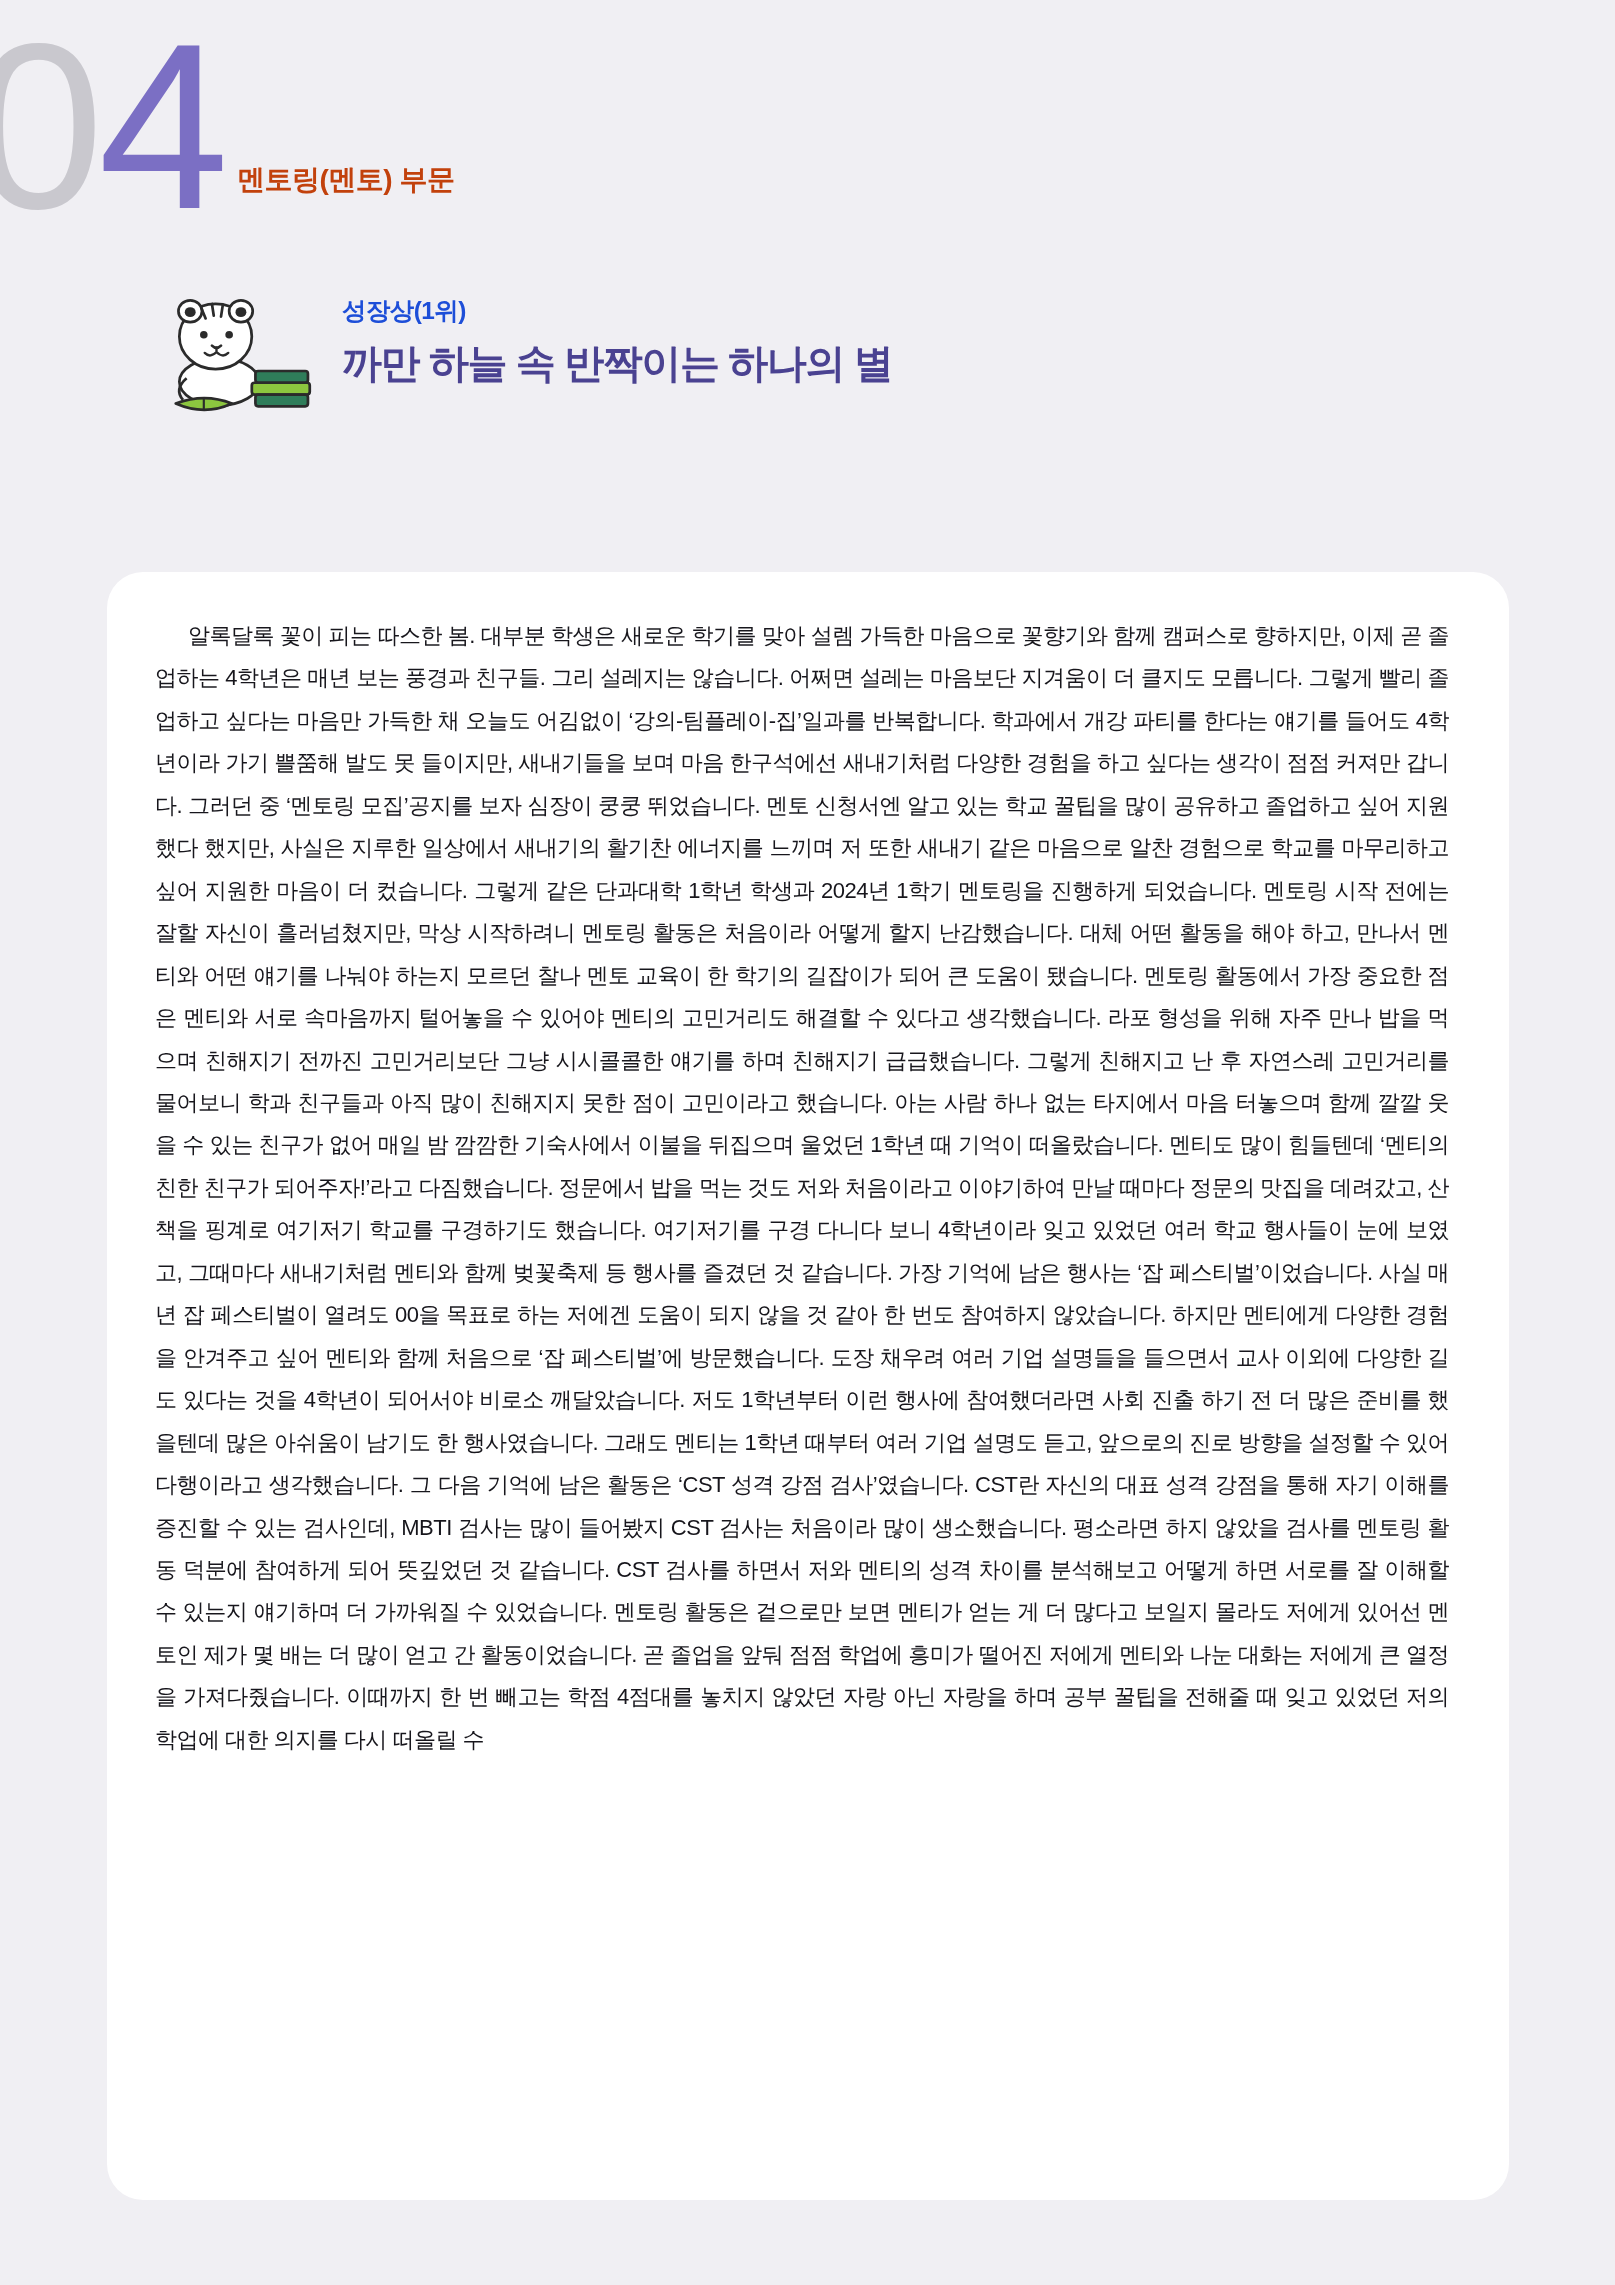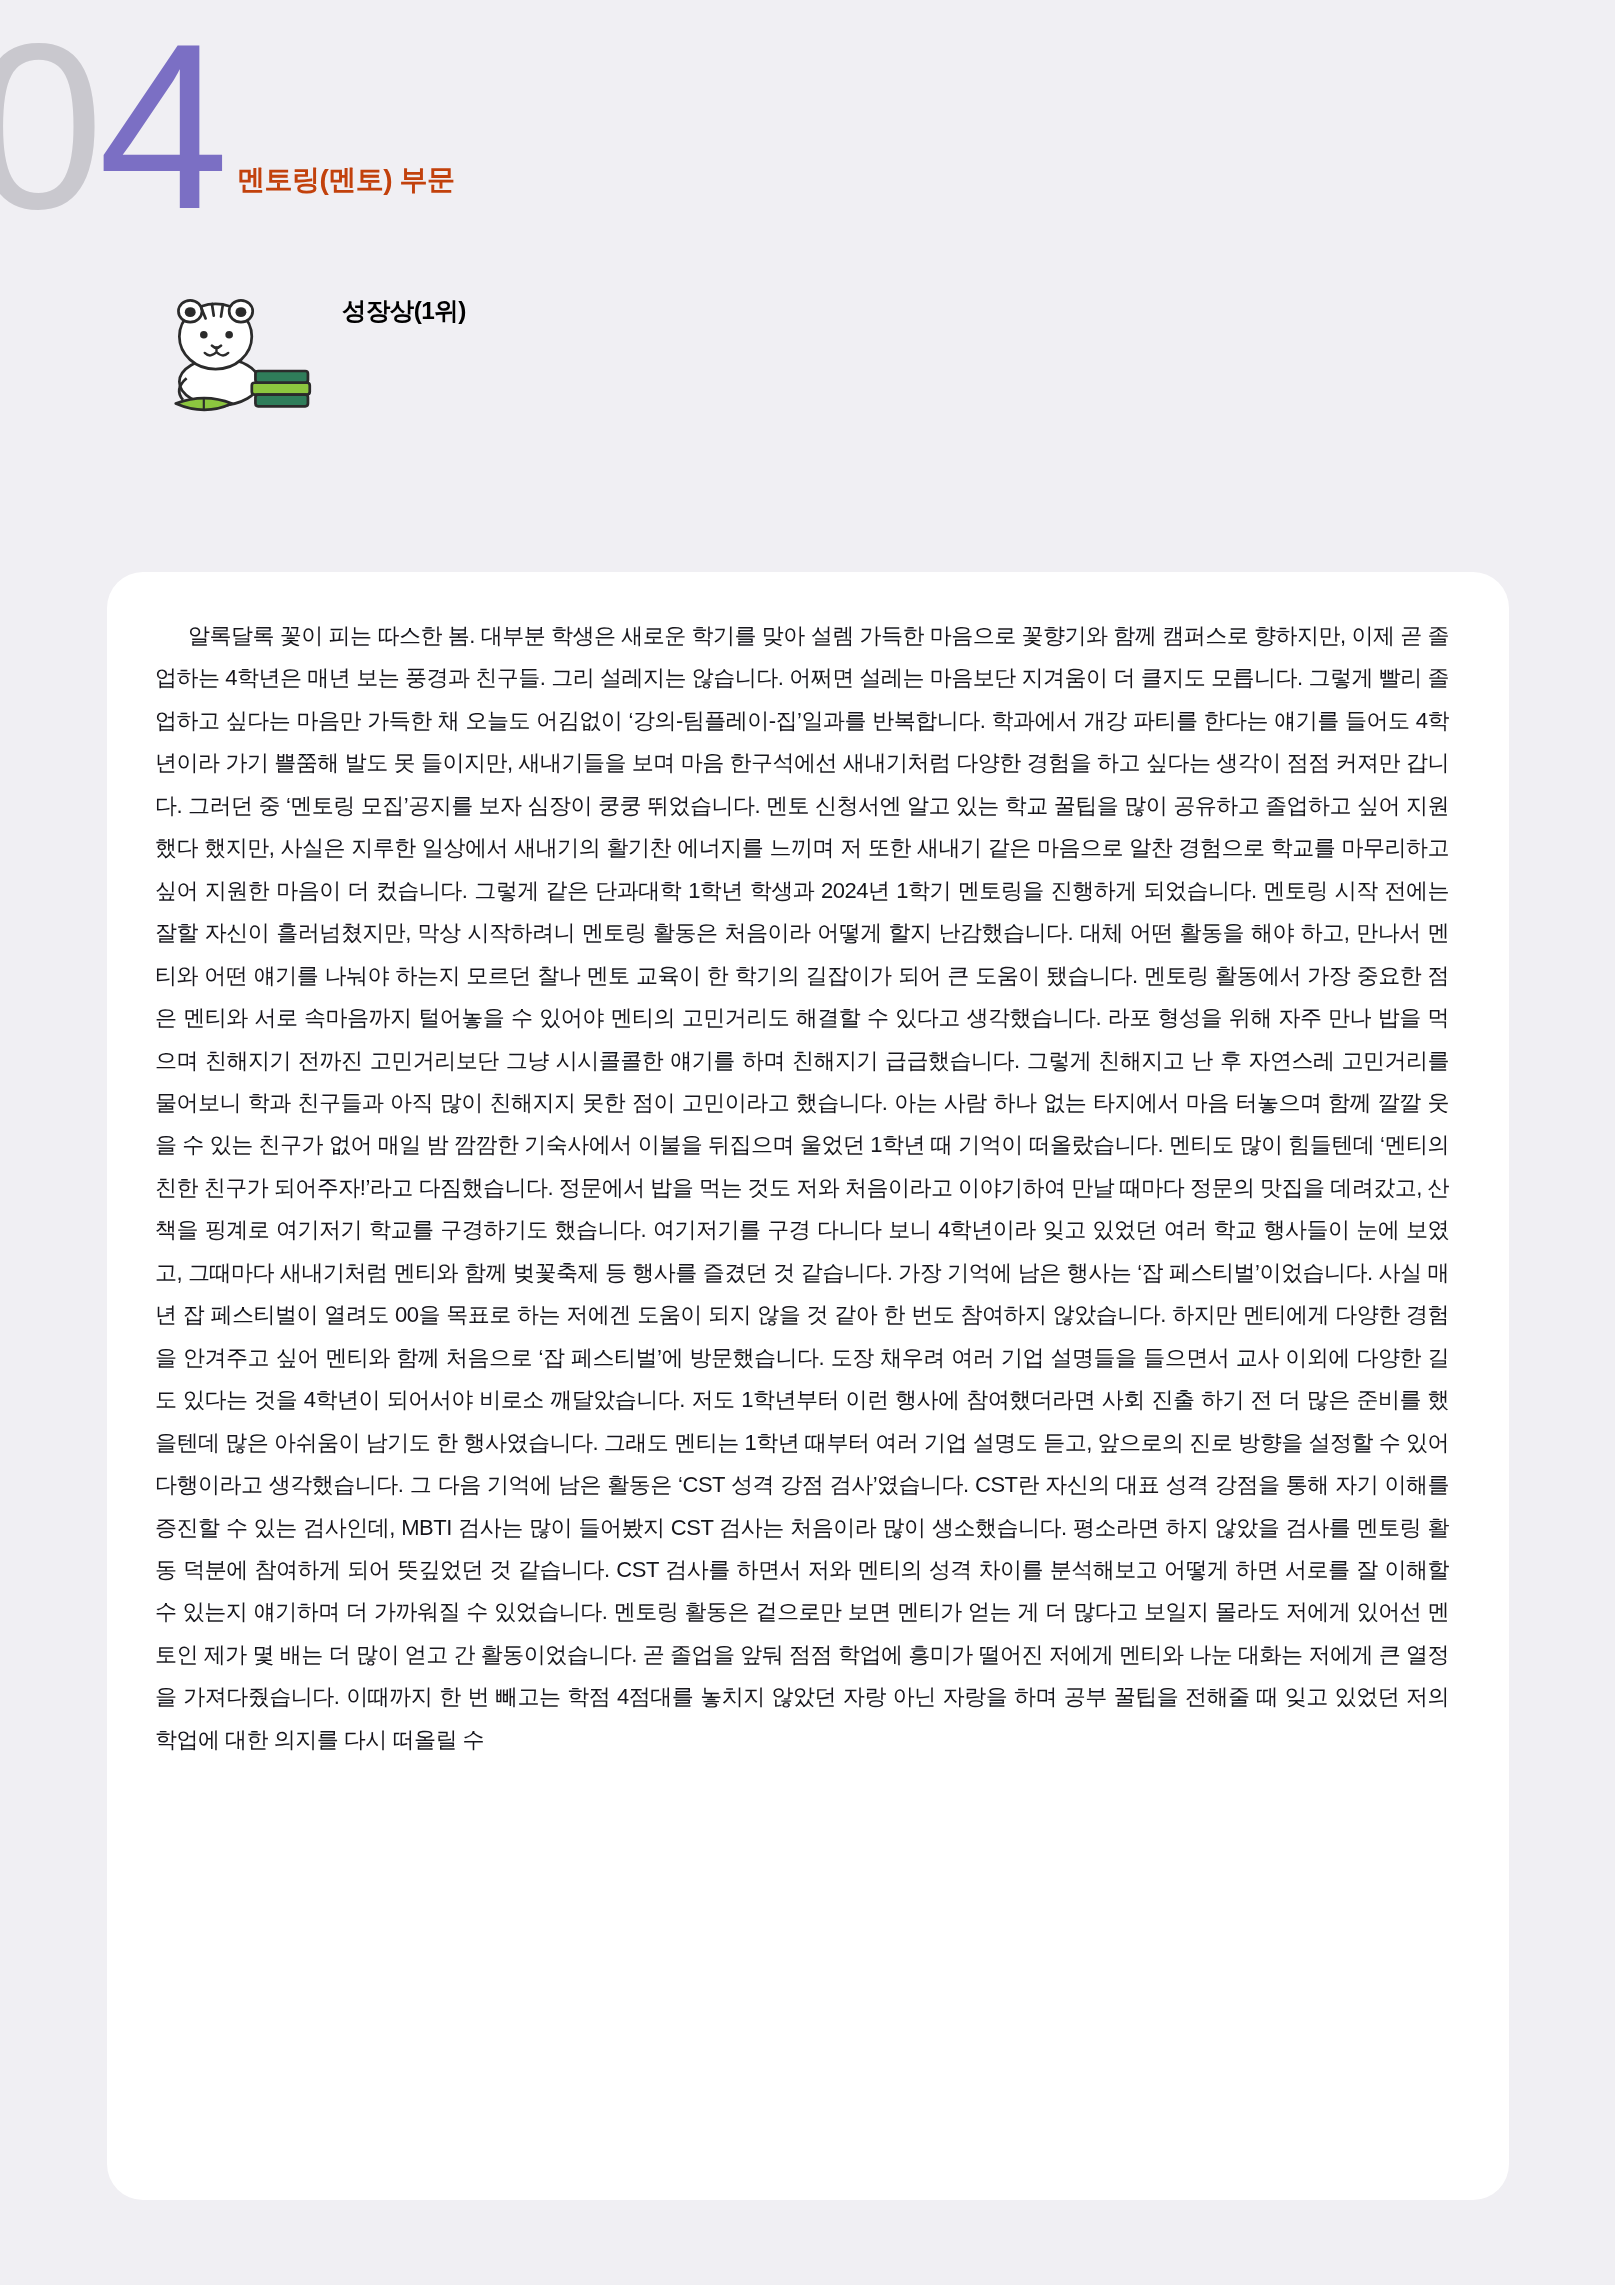--- a/index.html
+++ b/index.html
@@ -54,21 +54,21 @@
     top: 12.7px;
     width: 163px;
     height: 145px;
   }
   .award-rank {
     position: absolute;
     left: 342px;
     top: 23.5px;
     font-size: 24.4px;
     font-weight: 700;
-    color: #000000;
+    color: #1d4ed8;
     letter-spacing: -0.5px;
   }
   .award-title {
     position: absolute;
     left: 342px;
     top: 65px;
     font-size: 40px;
     font-weight: 700;
     color: #4a4291;
     letter-spacing: -1.4px;
@@ -134,18 +134,19 @@
 
       <rect x="112" y="96" width="58" height="13" rx="3" fill="#2f7d5a" stroke="#2b2b2b" stroke-width="3"></rect>
       <rect x="108" y="109" width="64" height="13" rx="3" fill="#8cc63f" stroke="#2b2b2b" stroke-width="3"></rect>
       <rect x="112" y="122" width="58" height="13" rx="3" fill="#2f7d5a" stroke="#2b2b2b" stroke-width="3"></rect>
 
       <path d="M24 132 q32 -12 62 0 q-30 14 -62 0 z" fill="#8cc63f" stroke="#2b2b2b" stroke-width="3" stroke-linejoin="round"></path>
       <path d="M55 127 v12" stroke="#2b2b2b" stroke-width="2.4"></path>
     </svg>
   </div>
   <div class="award-rank">성장상(1위)</div>
+  <div class="award-title">까만 하늘 속 반짝이는 하나의 별</div>
 </div>
 
 <div class="body-card">
   <p class="body-text">알록달록 꽃이 피는 따스한 봄. 대부분 학생은 새로운 학기를 맞아 설렘 가득한 마음으로 꽃향기와 함께 캠퍼스로 향하지만, 이제 곧 졸업하는 4학년은 매년 보는 풍경과 친구들. 그리 설레지는 않습니다. 어쩌면 설레는 마음보단 지겨움이 더 클지도 모릅니다. 그렇게 빨리 졸업하고 싶다는 마음만 가득한 채 오늘도 어김없이 ‘강의-팀플레이-집’일과를 반복합니다. 학과에서 개강 파티를 한다는 얘기를 들어도 4학년이라 가기 쁠쭘해 발도 못 들이지만, 새내기들을 보며 마음 한구석에선 새내기처럼 다양한 경험을 하고 싶다는 생각이 점점 커져만 갑니다. 그러던 중 ‘멘토링 모집’공지를 보자 심장이 쿵쿵 뛰었습니다. 멘토 신청서엔 알고 있는 학교 꿀팁을 많이 공유하고 졸업하고 싶어 지원했다 했지만, 사실은 지루한 일상에서 새내기의 활기찬 에너지를 느끼며 저 또한 새내기 같은 마음으로 알찬 경험으로 학교를 마무리하고 싶어 지원한 마음이 더 컸습니다. 그렇게 같은 단과대학 1학년 학생과 2024년 1학기 멘토링을 진행하게 되었습니다. 멘토링 시작 전에는 잘할 자신이 흘러넘쳤지만, 막상 시작하려니 멘토링 활동은 처음이라 어떻게 할지 난감했습니다. 대체 어떤 활동을 해야 하고, 만나서 멘티와 어떤 얘기를 나눠야 하는지 모르던 찰나 멘토 교육이 한 학기의 길잡이가 되어 큰 도움이 됐습니다. 멘토링 활동에서 가장 중요한 점은 멘티와 서로 속마음까지 털어놓을 수 있어야 멘티의 고민거리도 해결할 수 있다고 생각했습니다. 라포 형성을 위해 자주 만나 밥을 먹으며 친해지기 전까진 고민거리보단 그냥 시시콜콜한 얘기를 하며 친해지기 급급했습니다. 그렇게 친해지고 난 후 자연스레 고민거리를 물어보니 학과 친구들과 아직 많이 친해지지 못한 점이 고민이라고 했습니다. 아는 사람 하나 없는 타지에서 마음 터놓으며 함께 깔깔 웃을 수 있는 친구가 없어 매일 밤 깜깜한 기숙사에서 이불을 뒤집으며 울었던 1학년 때 기억이 떠올랐습니다. 멘티도 많이 힘들텐데 ‘멘티의 친한 친구가 되어주자!’라고 다짐했습니다. 정문에서 밥을 먹는 것도 저와 처음이라고 이야기하여 만날 때마다 정문의 맛집을 데려갔고, 산책을 핑계로 여기저기 학교를 구경하기도 했습니다. 여기저기를 구경 다니다 보니 4학년이라 잊고 있었던 여러 학교 행사들이 눈에 보였고, 그때마다 새내기처럼 멘티와 함께 벚꽃축제 등 행사를 즐겼던 것 같습니다. 가장 기억에 남은 행사는 ‘잡 페스티벌’이었습니다. 사실 매년 잡 페스티벌이 열려도 00을 목표로 하는 저에겐 도움이 되지 않을 것 같아 한 번도 참여하지 않았습니다. 하지만 멘티에게 다양한 경험을 안겨주고 싶어 멘티와 함께 처음으로 ‘잡 페스티벌’에 방문했습니다. 도장 채우려 여러 기업 설명들을 들으면서 교사 이외에 다양한 길도 있다는 것을 4학년이 되어서야 비로소 깨달았습니다. 저도 1학년부터 이런 행사에 참여했더라면 사회 진출 하기 전 더 많은 준비를 했을텐데 많은 아쉬움이 남기도 한 행사였습니다. 그래도 멘티는 1학년 때부터 여러 기업 설명도 듣고, 앞으로의 진로 방향을 설정할 수 있어 다행이라고 생각했습니다. 그 다음 기억에 남은 활동은 ‘CST 성격 강점 검사’였습니다. CST란 자신의 대표 성격 강점을 통해 자기 이해를 증진할 수 있는 검사인데, MBTI 검사는 많이 들어봤지 CST 검사는 처음이라 많이 생소했습니다. 평소라면 하지 않았을 검사를 멘토링 활동 덕분에 참여하게 되어 뜻깊었던 것 같습니다. CST 검사를 하면서 저와 멘티의 성격 차이를 분석해보고 어떻게 하면 서로를 잘 이해할 수 있는지 얘기하며 더 가까워질 수 있었습니다. 멘토링 활동은 겉으로만 보면 멘티가 얻는 게 더 많다고 보일지 몰라도 저에게 있어선 멘토인 제가 몇 배는 더 많이 얻고 간 활동이었습니다. 곧 졸업을 앞둬 점점 학업에 흥미가 떨어진 저에게 멘티와 나눈 대화는 저에게 큰 열정을 가져다줬습니다. 이때까지 한 번 빼고는 학점 4점대를 놓치지 않았던 자랑 아닌 자랑을 하며 공부 꿀팁을 전해줄 때 잊고 있었던 저의 학업에 대한 의지를 다시 떠올릴 수</p>
 </div>
 
 
 </body></html>

